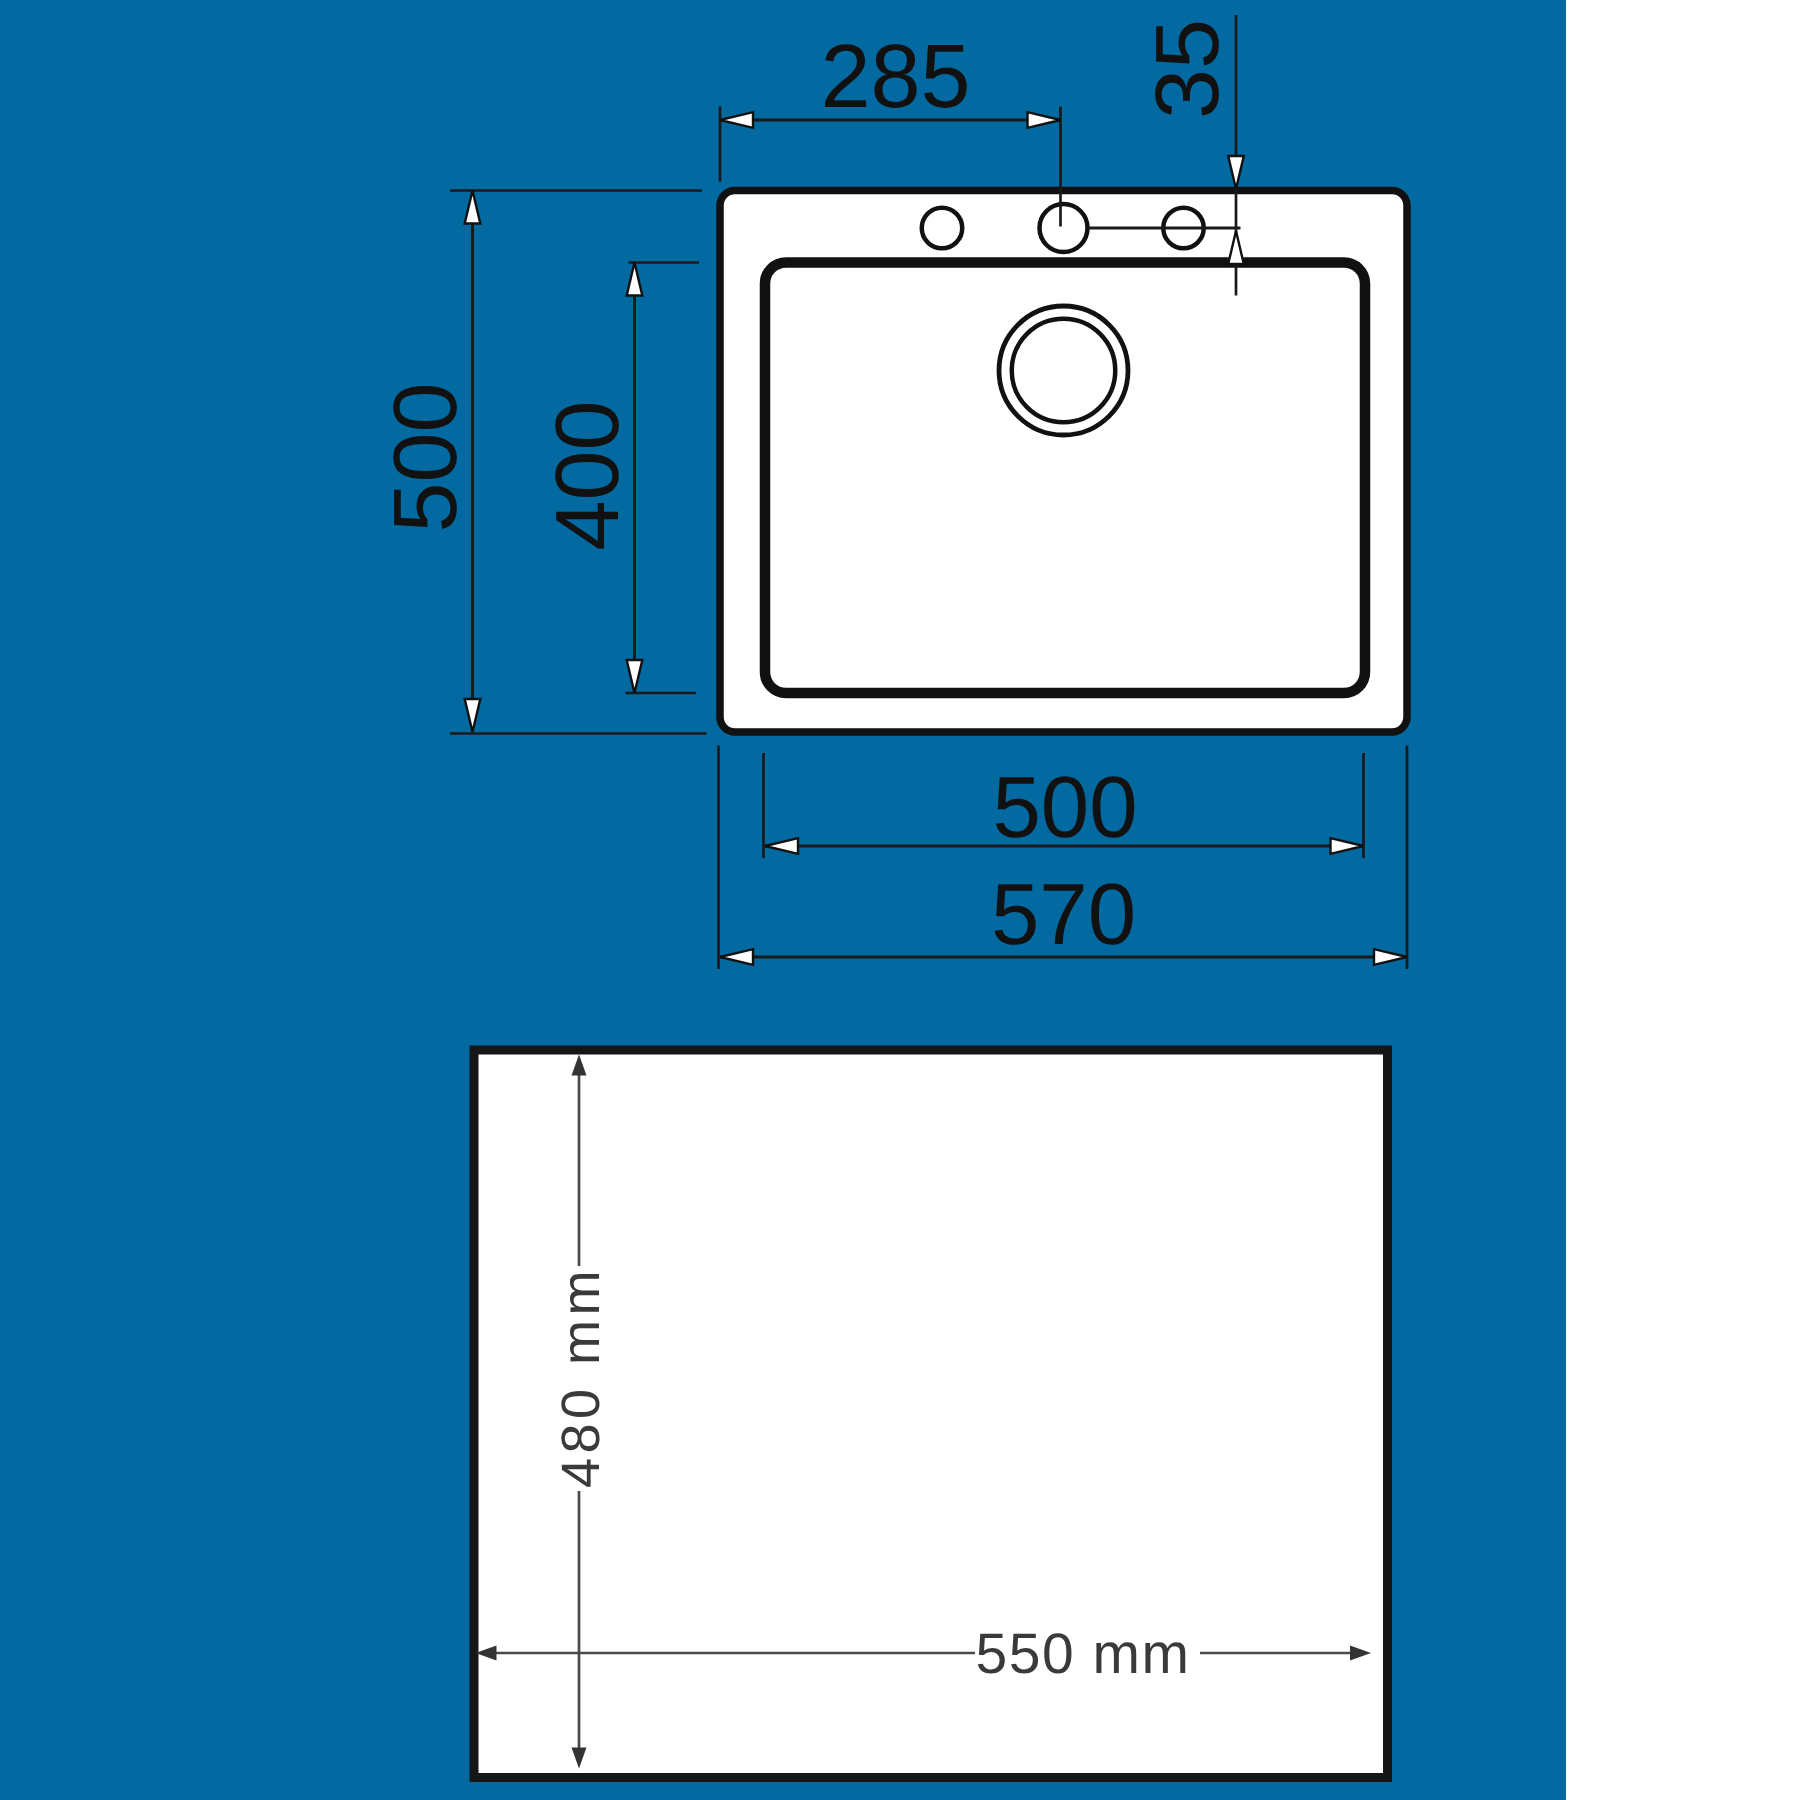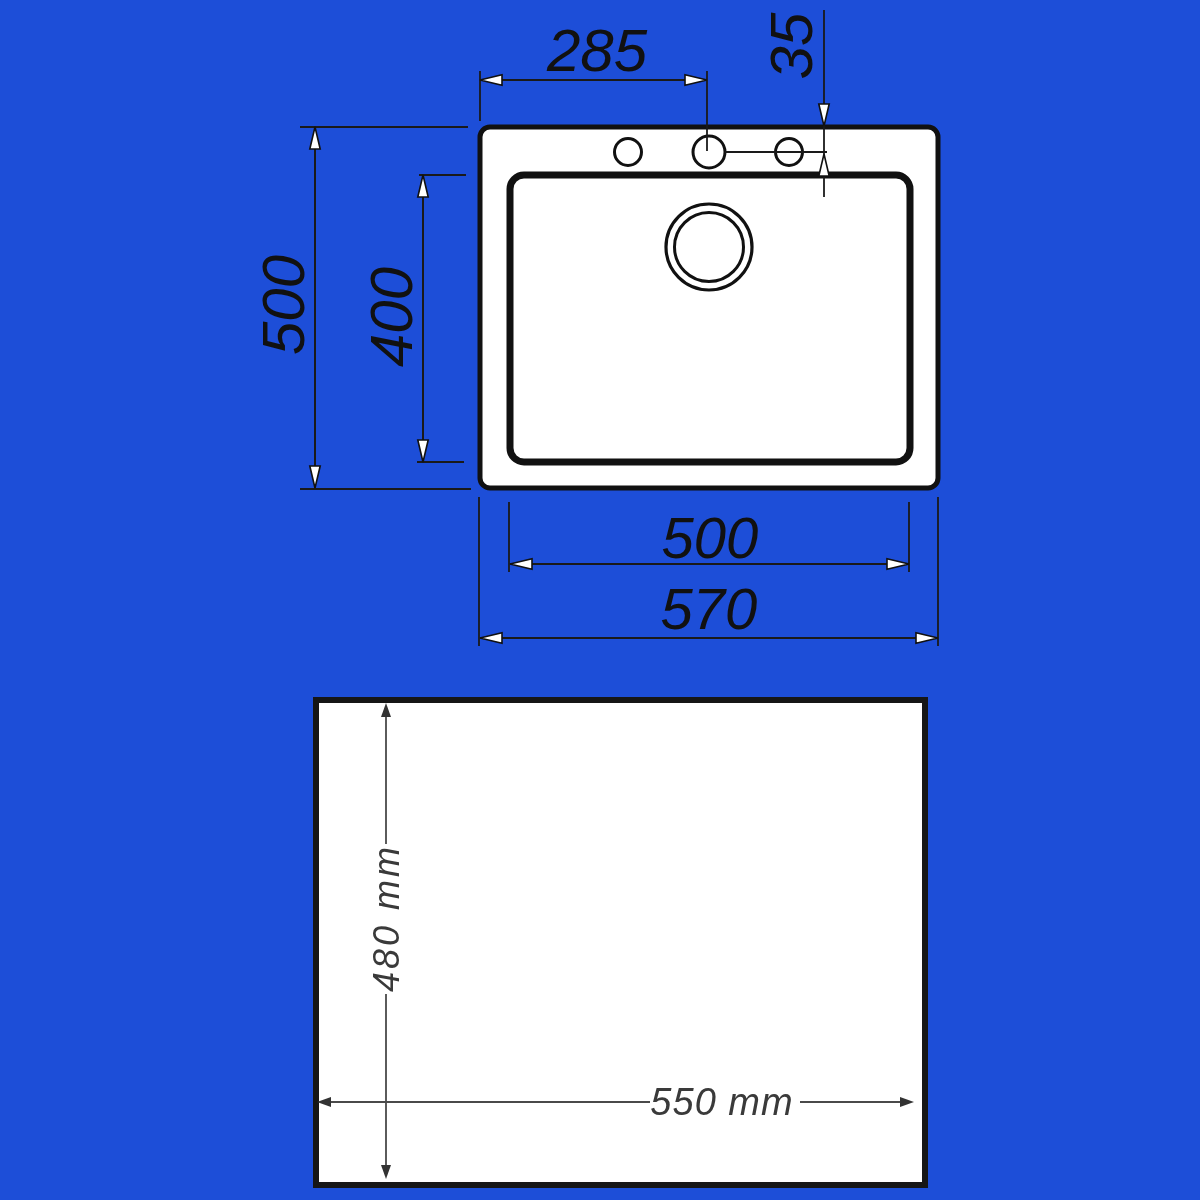--- a/index.html
+++ b/index.html
@@ -2,25 +2,24 @@
 <html><head>
 <meta charset="utf-8">
 <style>
   html, body {
     margin: 0;
     padding: 0;
     background: #ffffff;
   }
   .canvas {
     position: relative;
-    width: 1200px;
+    width: 1044px;
     height: 1200px;
-    background: #1d4ed8;
+    background: #0369a1;
     overflow: hidden;
-    font-style: italic;
   }
   svg { display: block; }
   .thick-outline {
     fill: #ffffff;
     stroke: #111111;
   }
   .dim-line {
     stroke: #1a1a1a;
     stroke-width: 2;
     fill: none;

